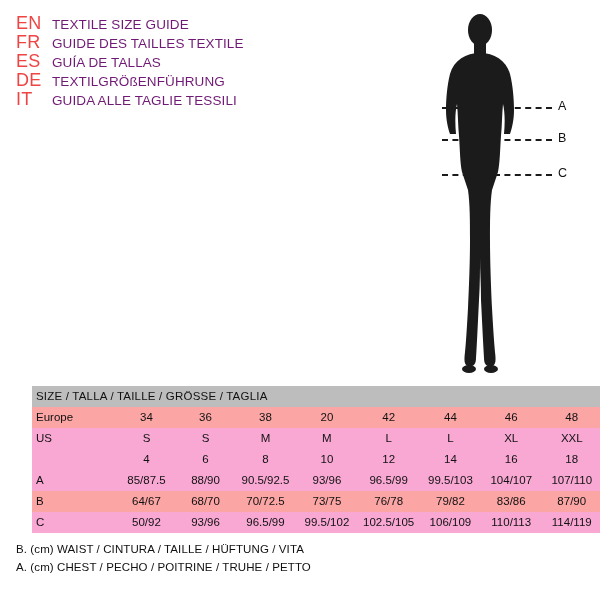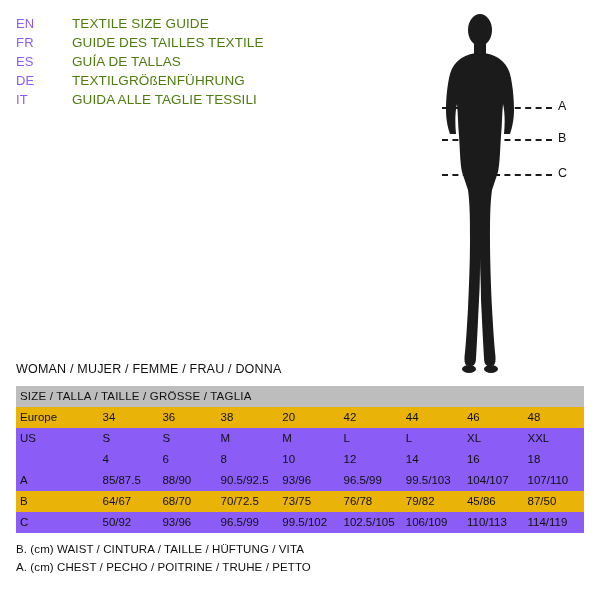--- a/index.html
+++ b/index.html
@@ -29,29 +29,28 @@
     width: 300px;
   }
   .lang-row {
     display: flex;
     align-items: baseline;
     height: 19px;
     line-height: 19px;
   }
   .lang-code {
     width: 36px;
-    font-size: 13px;
+    font-size: 18px;
     letter-spacing: 0.2px;
-    color: #8b5cf6;
+    color: #ef4444;
   }
   .lang-text {
     font-size: 13.5px;
     letter-spacing: 0.1px;
-    color: #4d7c0f;
-    margin-left: 20px;
+    color: #701a75;
   }
 
   
   .figure-area {
     position: absolute;
     left: 330px;
     top: 8px;
     width: 262px;
     height: 370px;
   }
@@ -76,43 +75,43 @@
   .section-title {
     position: absolute;
     left: 16px;
     top: 362px;
     font-size: 12.5px;
     letter-spacing: 0.2px;
     color: #111;
   }
   table.size-table {
     position: absolute;
-    left: 16px;
+    left: 32px;
     top: 386px;
     width: 568px;
     border-collapse: collapse;
     font-size: 11.5px;
     color: #111;
   }
   table.size-table td {
     padding: 2px 0 2px 4px;
     height: 17px;
     line-height: 15px;
     white-space: nowrap;
   }
   tr.head-row td {
     background: #bdbdbd;
     font-size: 11.5px;
     letter-spacing: 0.2px;
     padding-left: 4px;
   }
-  tr.shade td { background: #eab308; }
-  tr.plain td { background: #8b5cf6; }
+  tr.shade td { background: #fca5a5; }
+  tr.plain td { background: #f9a8d4; }
   td.label-col { width: 88px; padding-left: 4px; }
-  td.val { width: 60px; text-align: left; }
+  td.val { width: 60px; text-align: center; }
 
   
   .legend {
     position: absolute;
     left: 16px;
     top: 540px;
     width: 560px;
   }
   .legend-row {
     font-size: 11.5px;
@@ -197,21 +196,20 @@
     <div class="measure-line" style="left:112px; top:99px; width:110px;"></div>
     <div class="measure-label" style="left:228px; top:91px;">A</div>
 
     <div class="measure-line" style="left:112px; top:131px; width:110px;"></div>
     <div class="measure-label" style="left:228px; top:123px;">B</div>
 
     <div class="measure-line" style="left:112px; top:166px; width:110px;"></div>
     <div class="measure-label" style="left:228px; top:158px;">C</div>
   </div>
 
-  <div class="section-title">WOMAN / MUJER / FEMME / FRAU / DONNA</div>
 
   <table class="size-table">
     <tbody>
       <tr class="head-row">
         <td colspan="9">SIZE / TALLA / TAILLE / GRÖSSE / TAGLIA</td>
       </tr>
 
       <tr class="shade">
         <td class="label-col">Europe</td>
         <td class="val">34</td>
@@ -262,22 +260,22 @@
       </tr>
 
       <tr class="shade">
         <td class="label-col">B</td>
         <td class="val">64/67</td>
         <td class="val">68/70</td>
         <td class="val">70/72.5</td>
         <td class="val">73/75</td>
         <td class="val">76/78</td>
         <td class="val">79/82</td>
-        <td class="val">45/86</td>
-        <td class="val">87/50</td>
+        <td class="val">83/86</td>
+        <td class="val">87/90</td>
       </tr>
 
       <tr class="plain">
         <td class="label-col">C</td>
         <td class="val">50/92</td>
         <td class="val">93/96</td>
         <td class="val">96.5/99</td>
         <td class="val">99.5/102</td>
         <td class="val">102.5/105</td>
         <td class="val">106/109</td>

